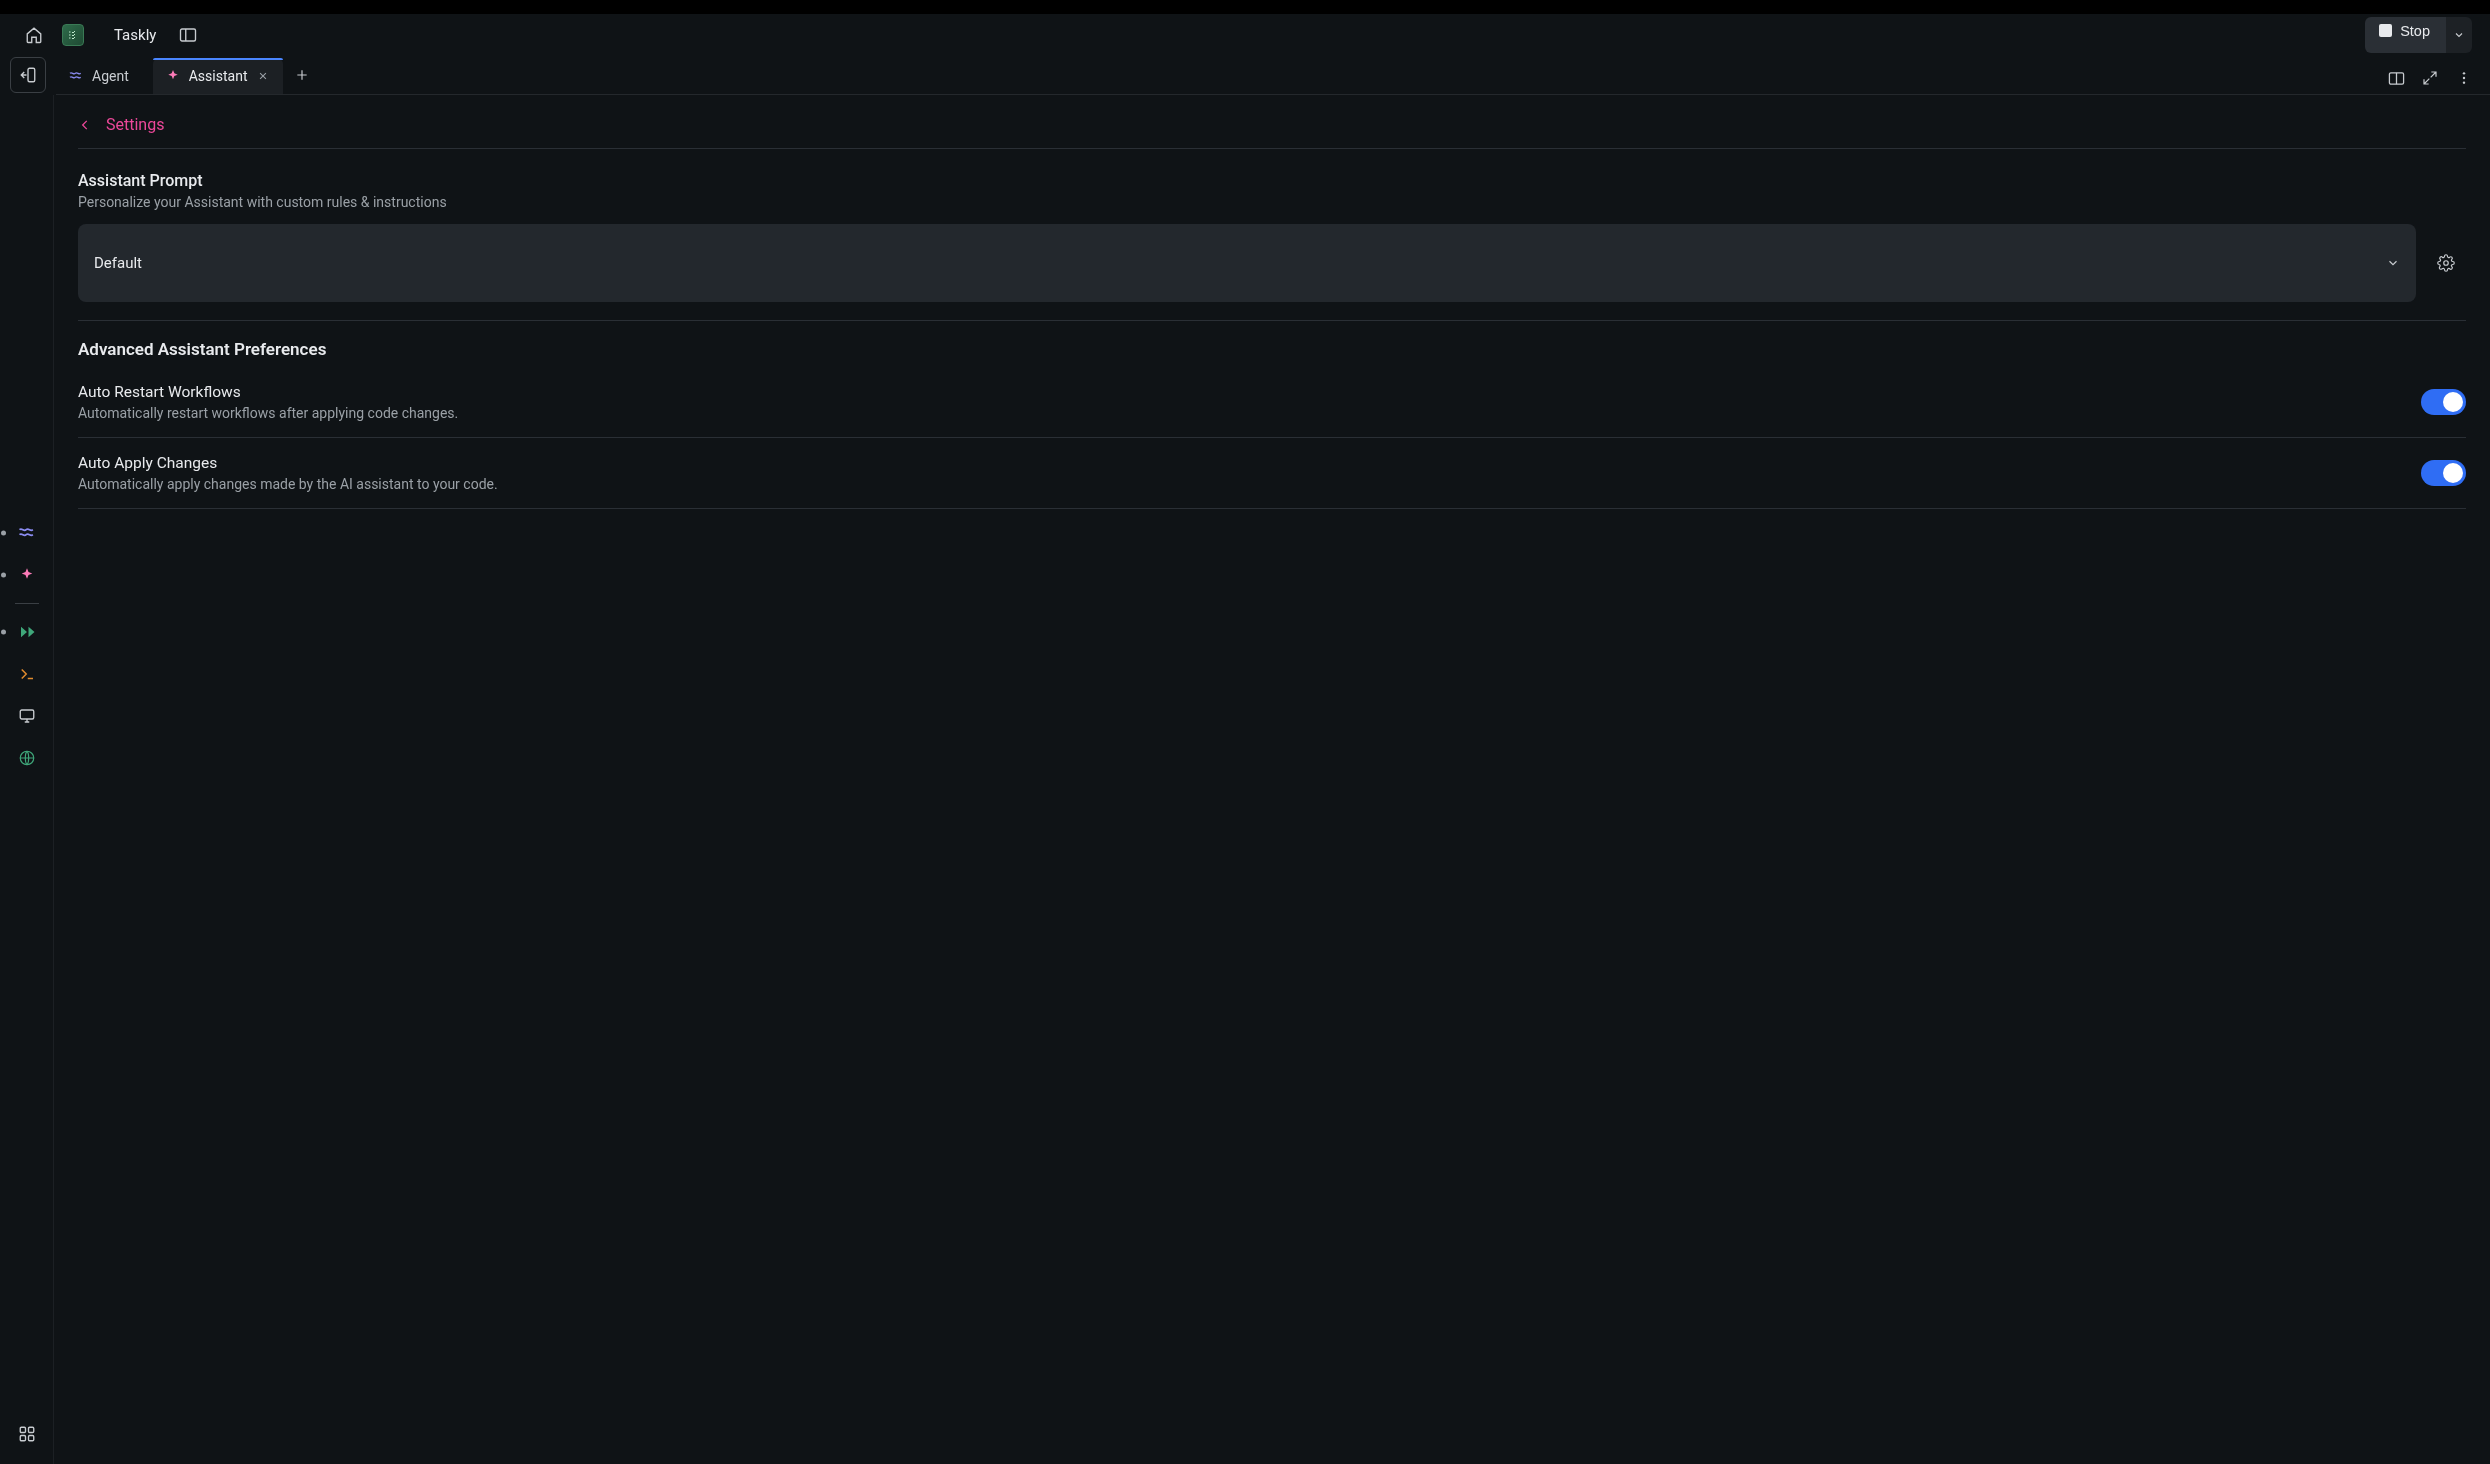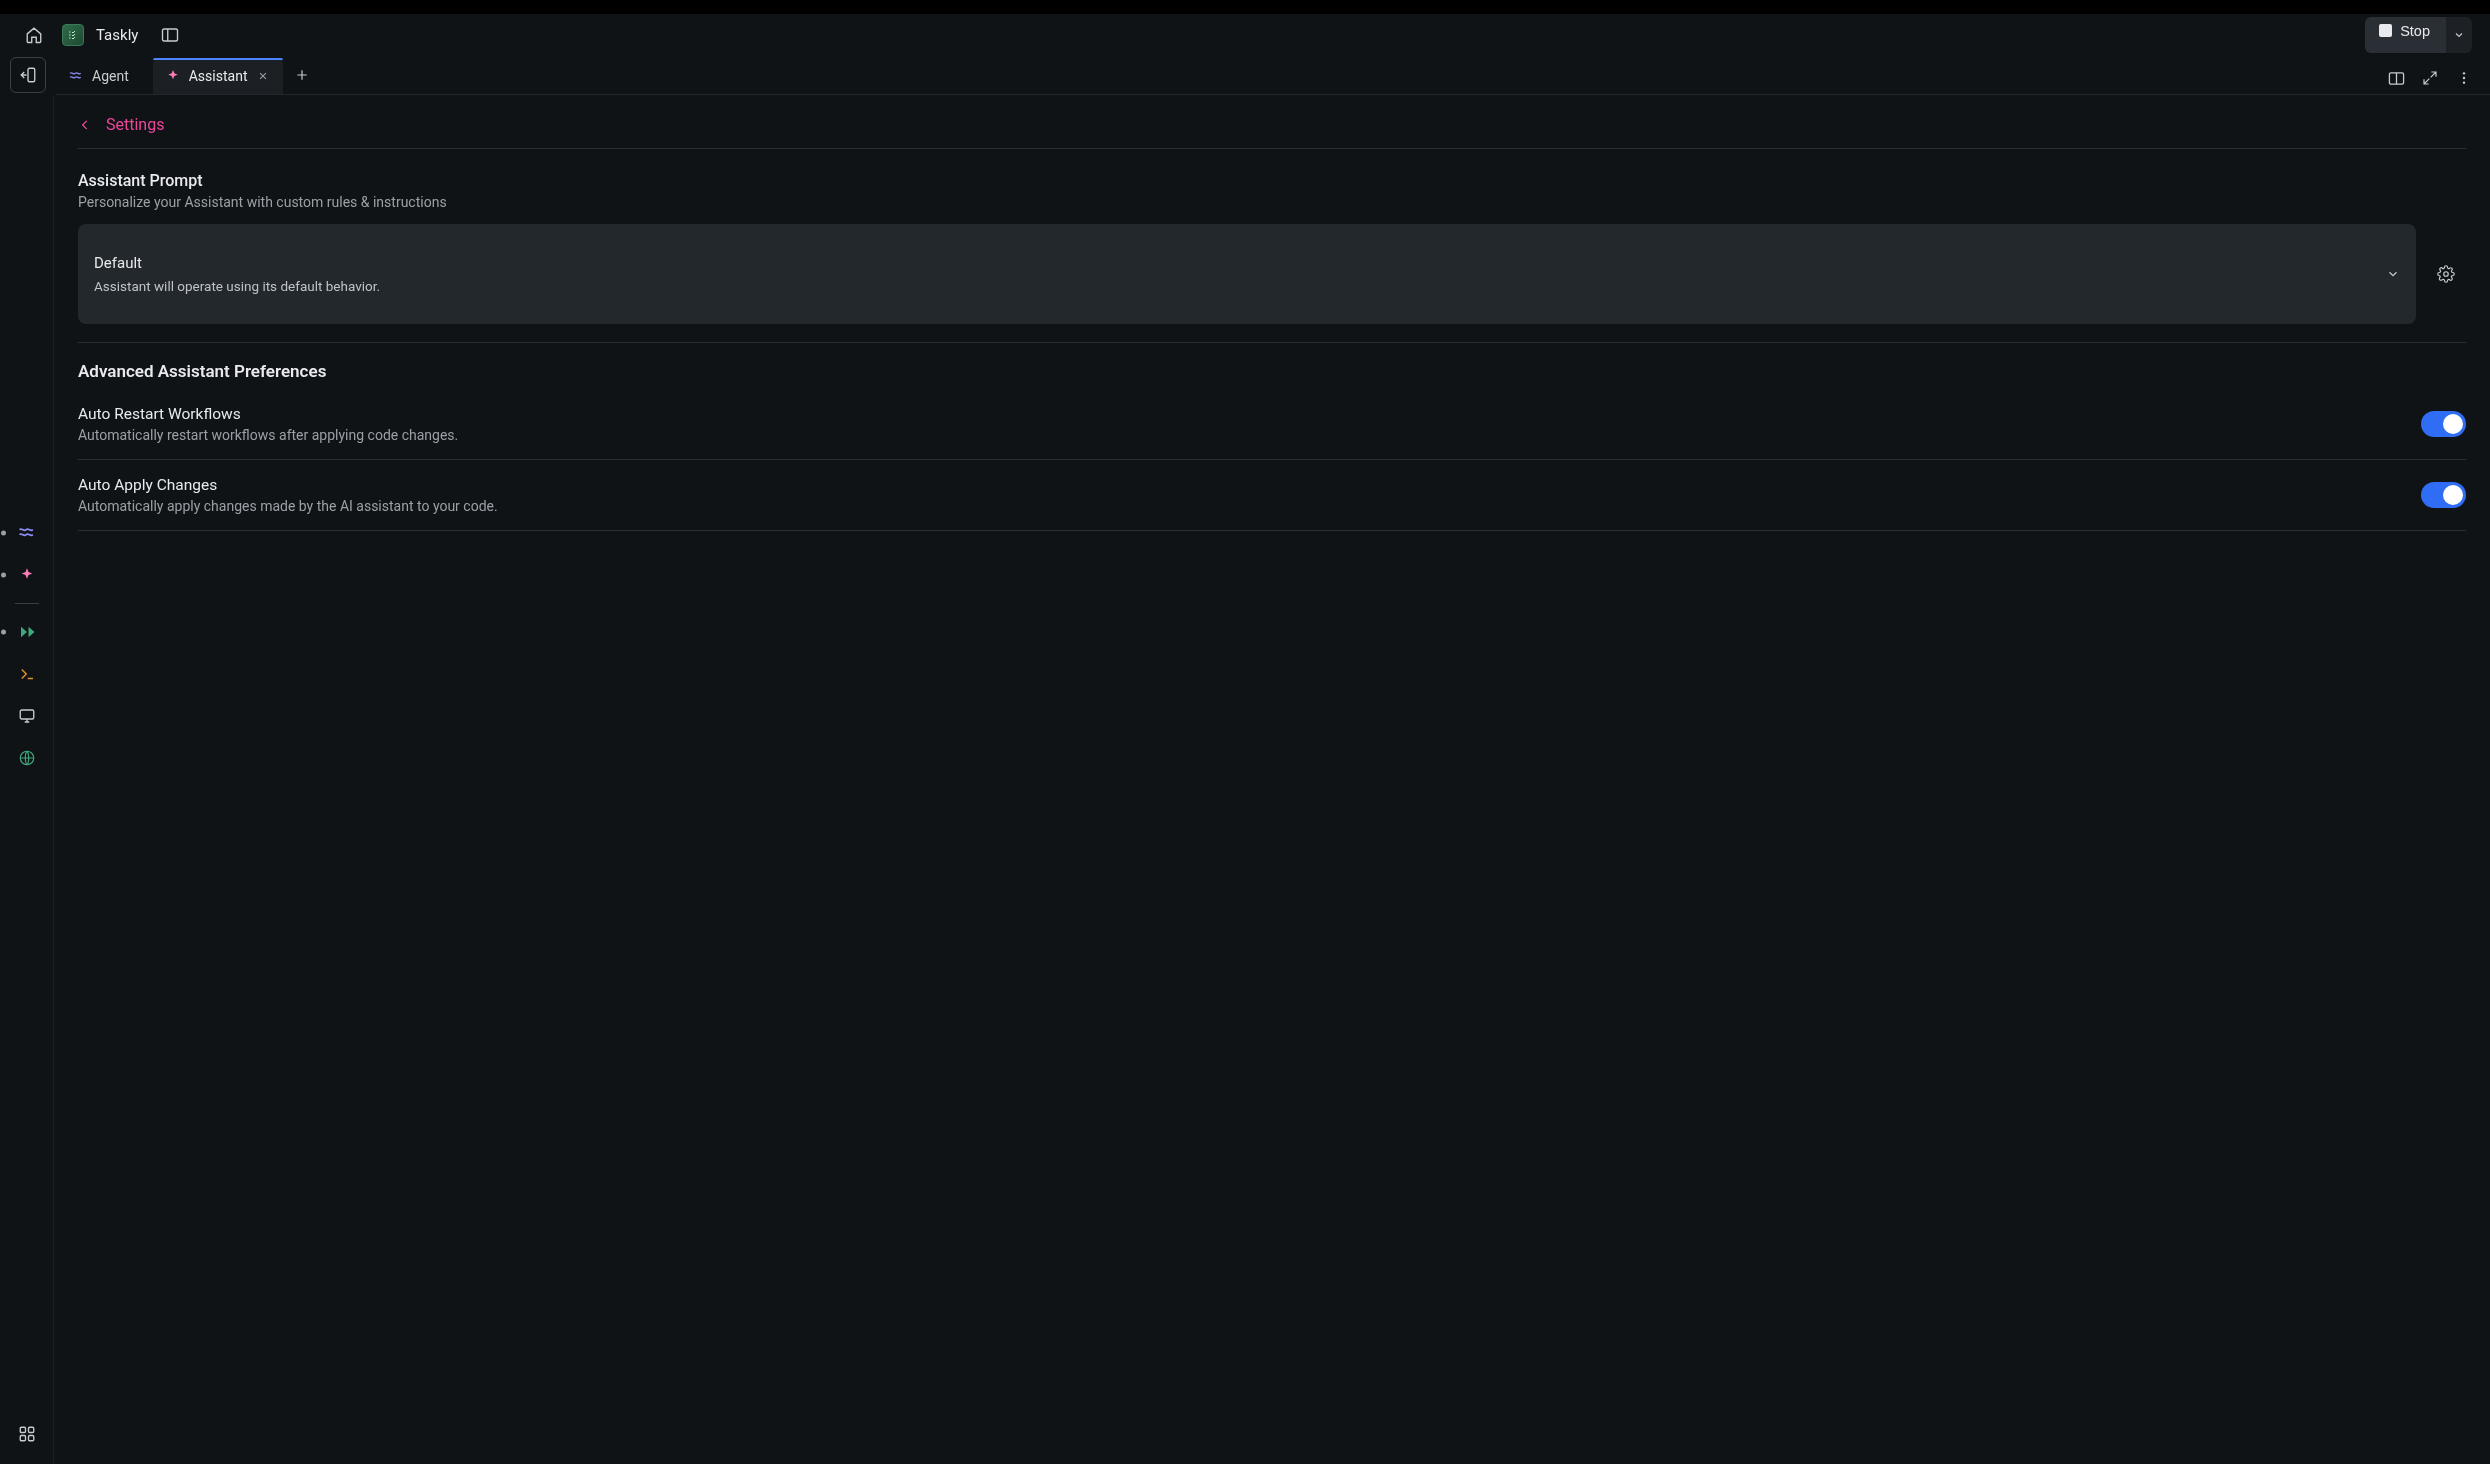--- a/index.html
+++ b/index.html
@@ -30,21 +30,21 @@
     color: #c8ccd0;
   }
   .app-icon {
     width: 22px; height: 22px;
     border-radius: 4px;
     background: linear-gradient(135deg,#2e6b4a,#1f4a33);
     border: 1px solid #3a7a55;
     display:flex; align-items:center; justify-content:center;
     font-size:11px; color:#bde8cc;
   }
-  .app-title { font-size: 15px; color:#e8eaed; margin-left:0; margin-right:4px;}
+  .app-title { font-size: 15px; color:#e8eaed; margin-left:18px; margin-right:4px;}
   .stop-group {
     display:flex;
   }
   .stop-btn {
     background:#2a2f35;
     border: none;
     color:#e8eaed;
     height:36px;
     padding:0 16px 8px 14px;
     border-radius:6px 0 0 6px;
@@ -397,21 +397,20 @@
       <span>Settings</span>
     </div>
 
     <div class="section-title">Assistant Prompt</div>
     <div class="section-sub">Personalize your Assistant with custom rules &amp; instructions</div>
 
     <div class="prompt-card-row">
       <div class="prompt-card">
         <div class="inner">
           <div class="pc-title">Default</div>
-          <div class="pc-sub">Assistant will operate using its default behavior.</div>
         </div>
         <div class="chev">
           <svg width="14" height="14" viewBox="0 0 24 24" fill="none" stroke="currentColor" stroke-width="2">
               <path d="m6 9 6 6 6-6"></path>
             </svg>
         </div>
       </div>
       <div class="gear-outside">
         <svg width="18" height="18" viewBox="0 0 24 24" fill="none" stroke="currentColor" stroke-width="1.6">
             <circle cx="12" cy="12" r="3"></circle>

